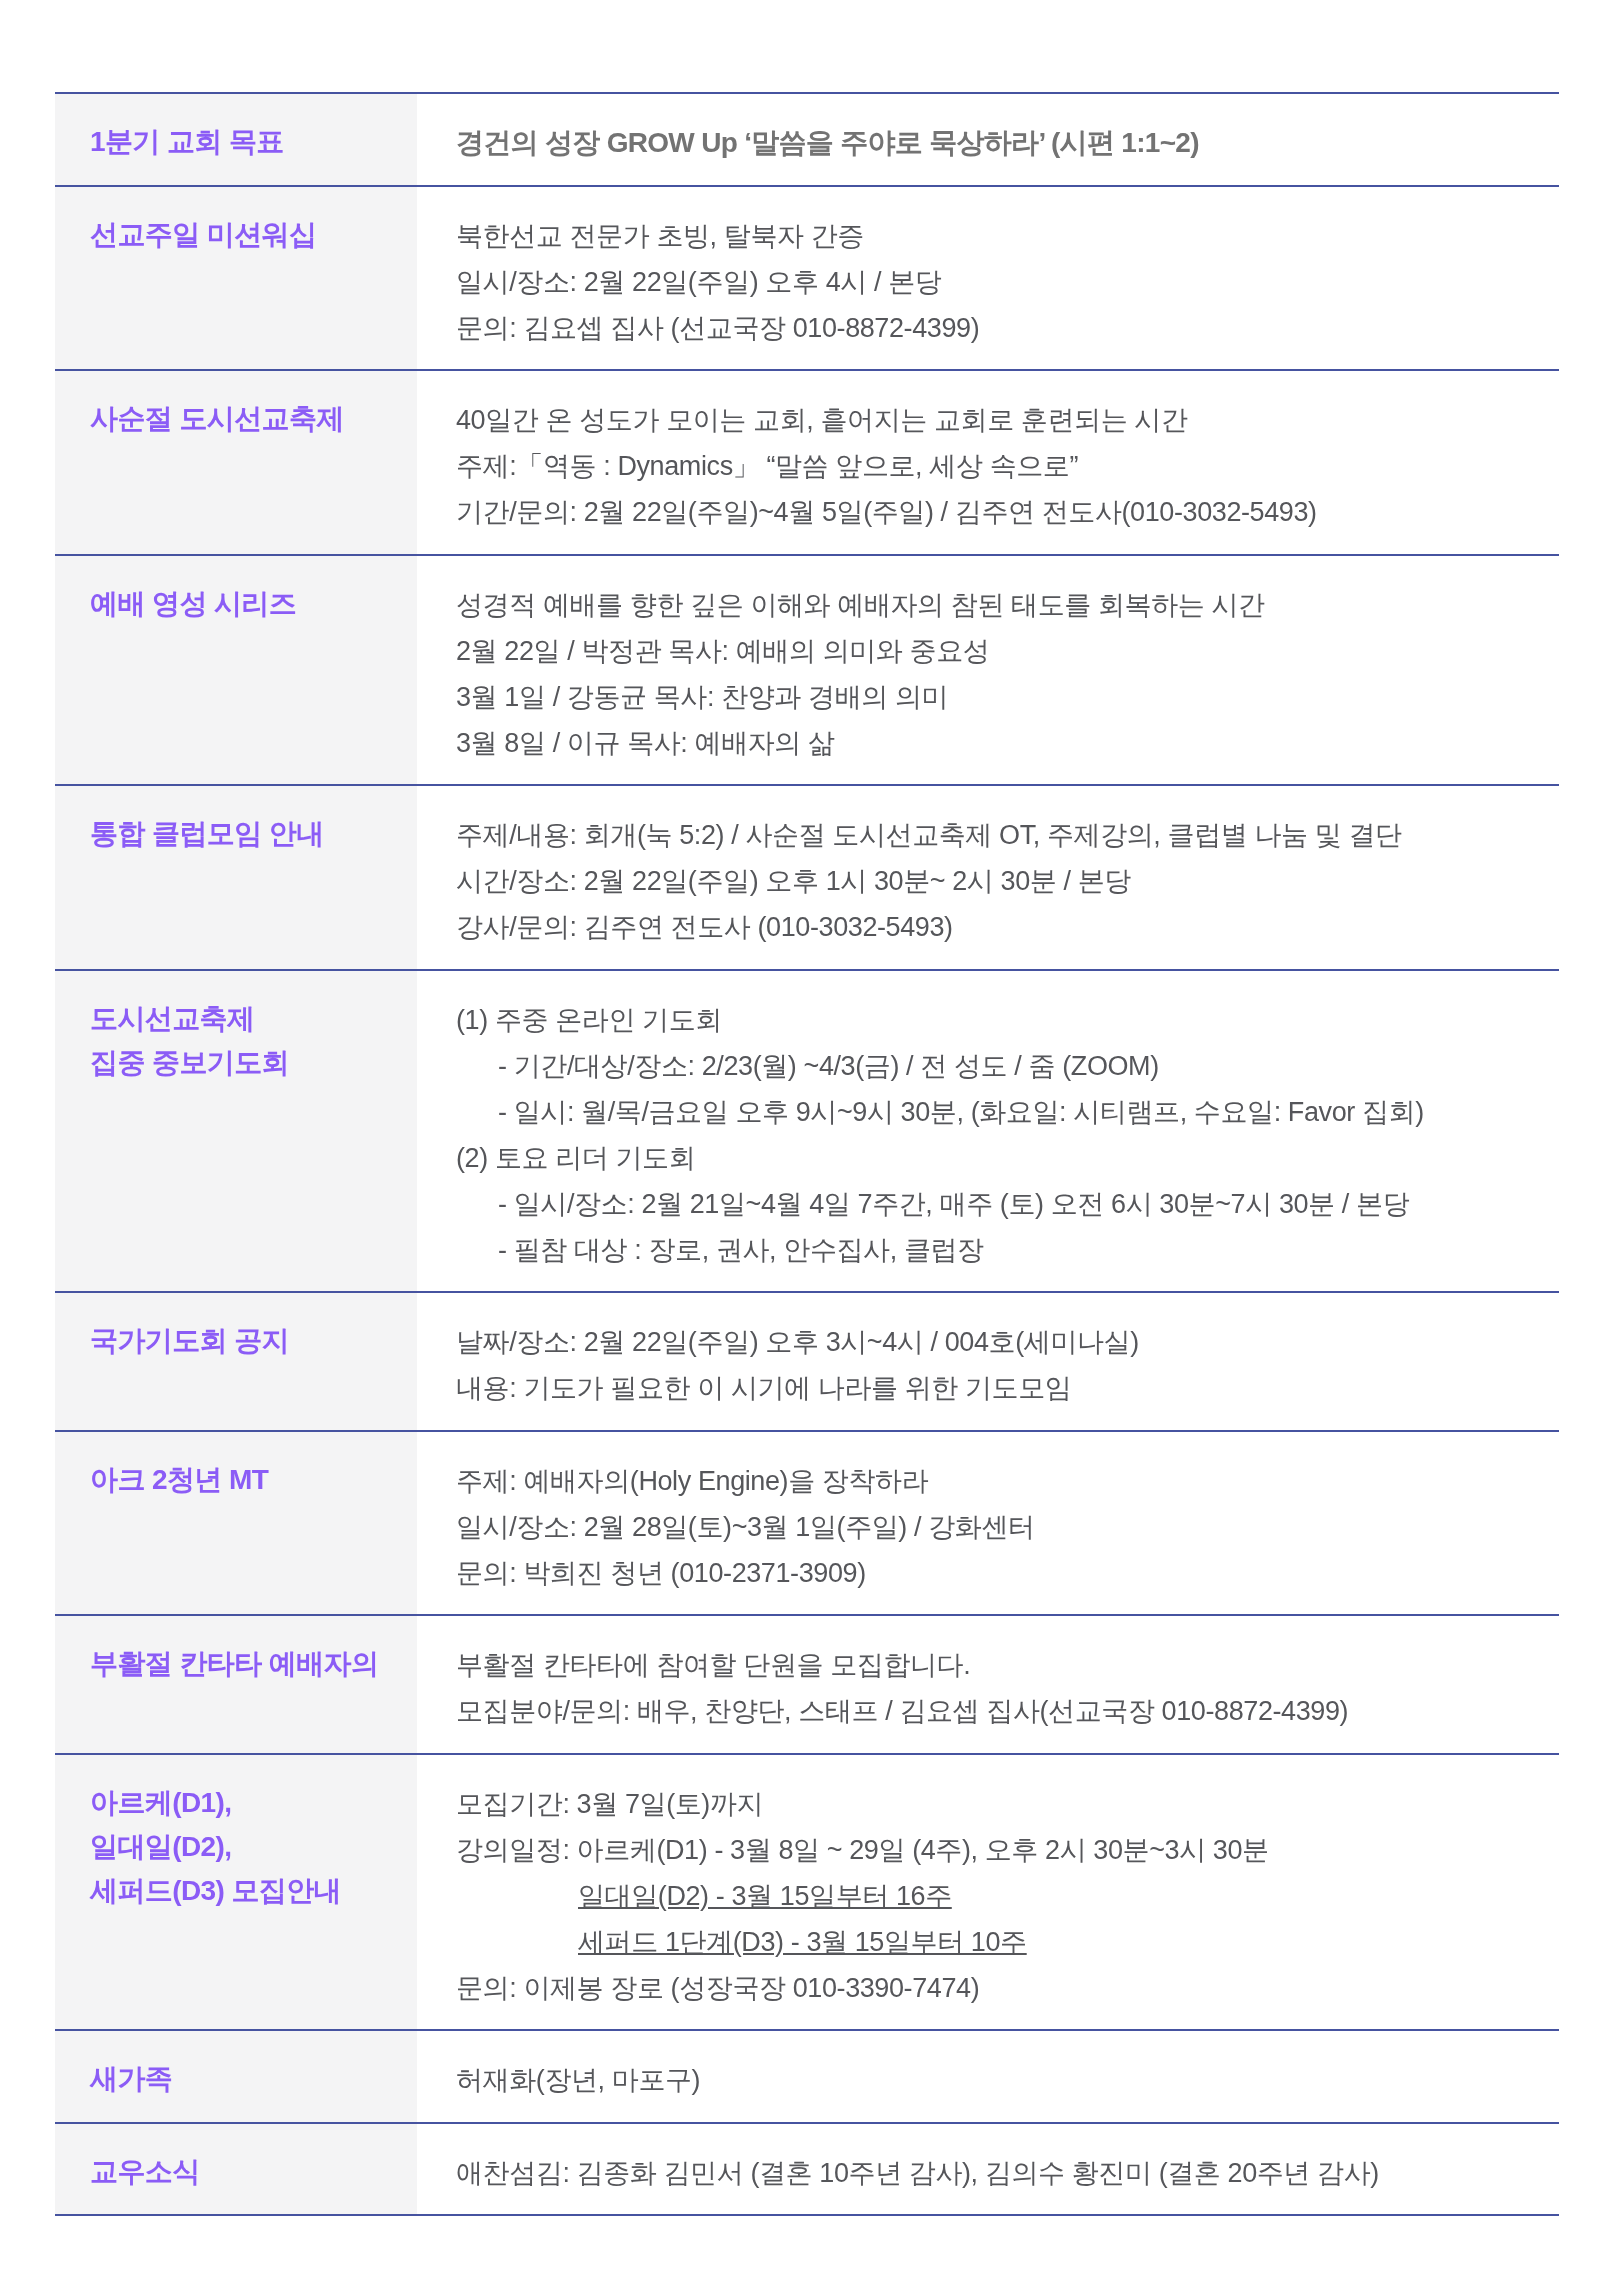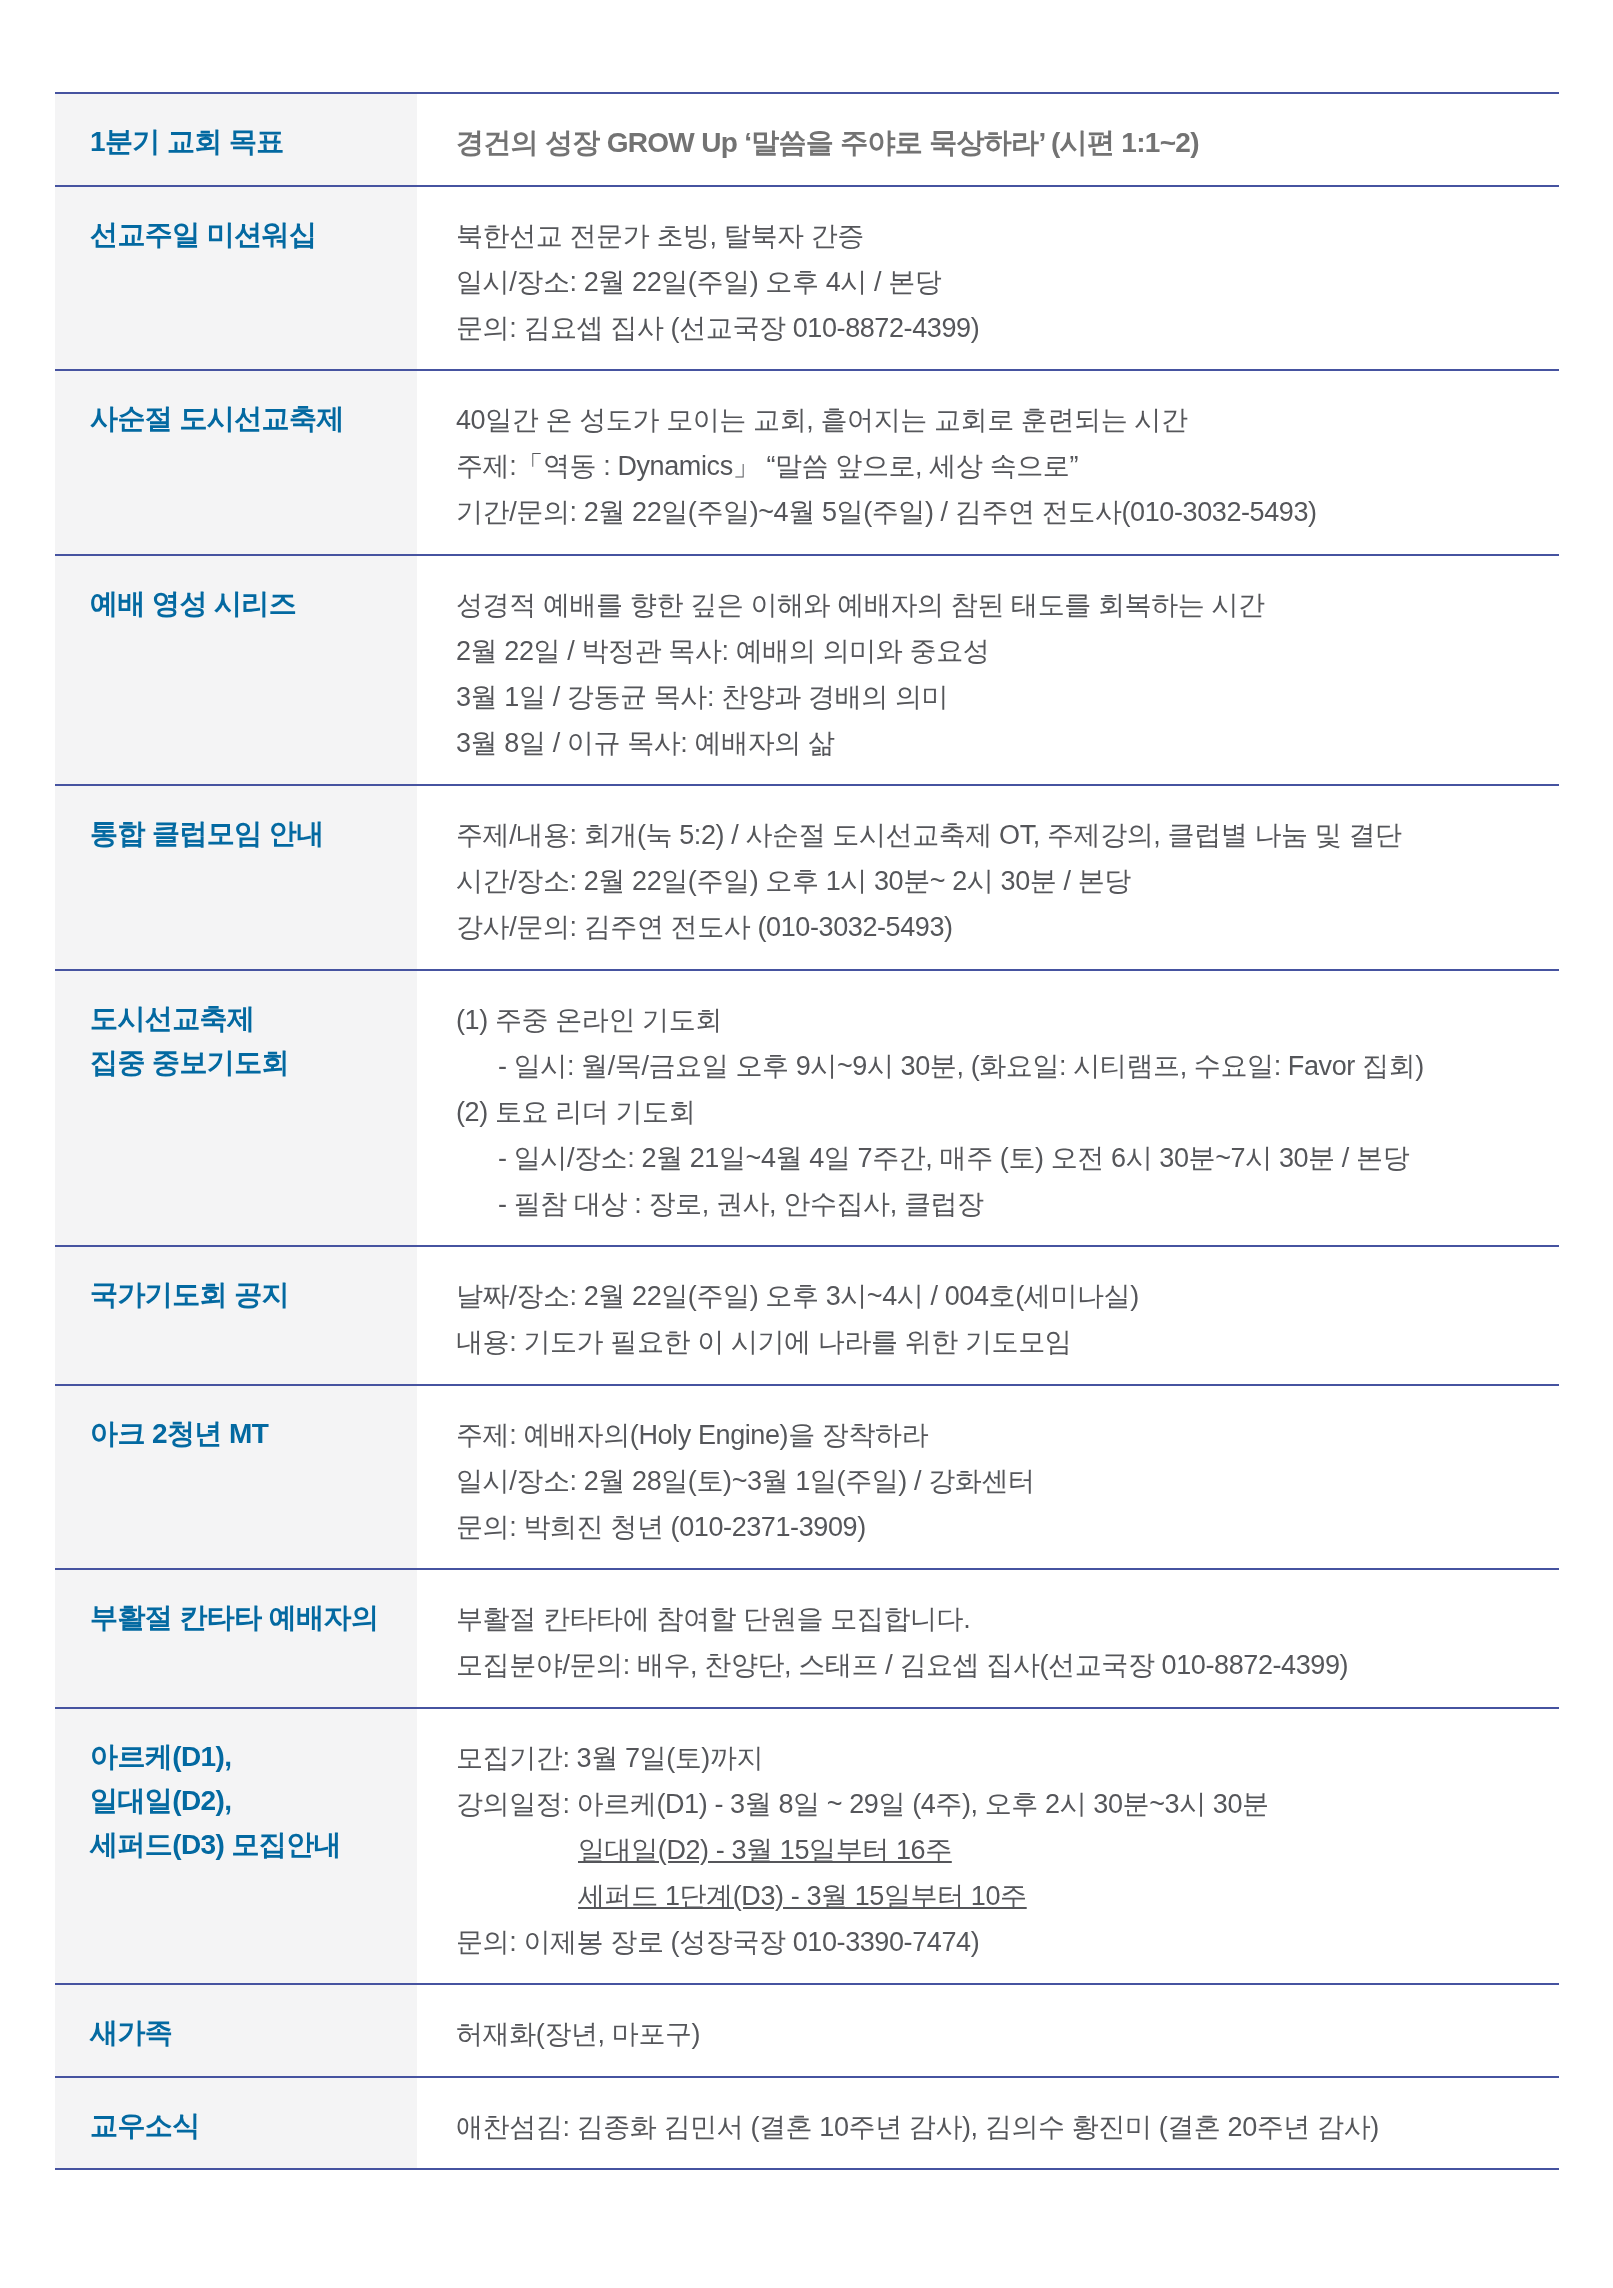--- a/index.html
+++ b/index.html
@@ -28,21 +28,21 @@
     display: flex;
     align-items: stretch;
     border-bottom: 2.8px solid #4653a0;
   }
   .label-cell {
     width: 362px;
     flex: 0 0 362px;
     box-sizing: border-box;
     background: #f4f4f5;
     padding: 26px 18.5px 18.5px 35px;
-    color: #0369a1;
+    color: #8b5cf6;
     font-weight: 700;
     font-size: 28px;
     line-height: 44px;
     letter-spacing: -0.6px;
   }
   .content-cell {
     flex: 1;
     box-sizing: border-box;
     padding: 26px 14.8px 18.5px 39px;
     color: #55565a;
@@ -121,20 +121,21 @@
         </div>
   </div>
 
   <div class="row">
     <div class="label-cell">
           <div class="label-line">도시선교축제</div>
           <div class="label-line">집중 중보기도회</div>
         </div>
     <div class="content-cell">
           <div class="content-line">(1) 주중 온라인 기도회</div>
+          <div class="content-line ind1">- 기간/대상/장소: 2/23(월) ~4/3(금) / 전 성도 / 줌 (ZOOM)</div>
           <div class="content-line ind1">- 일시: 월/목/금요일 오후 9시~9시 30분, (화요일: 시티램프, 수요일: Favor 집회)</div>
           <div class="content-line">(2) 토요 리더 기도회</div>
           <div class="content-line ind1">- 일시/장소: 2월 21일~4월 4일 7주간, 매주 (토) 오전 6시 30분~7시 30분 / 본당</div>
           <div class="content-line ind1">- 필참 대상 : 장로, 권사, 안수집사, 클럽장</div>
         </div>
   </div>
 
   <div class="row">
     <div class="label-cell">
           <div class="label-line">국가기도회 공지</div>

